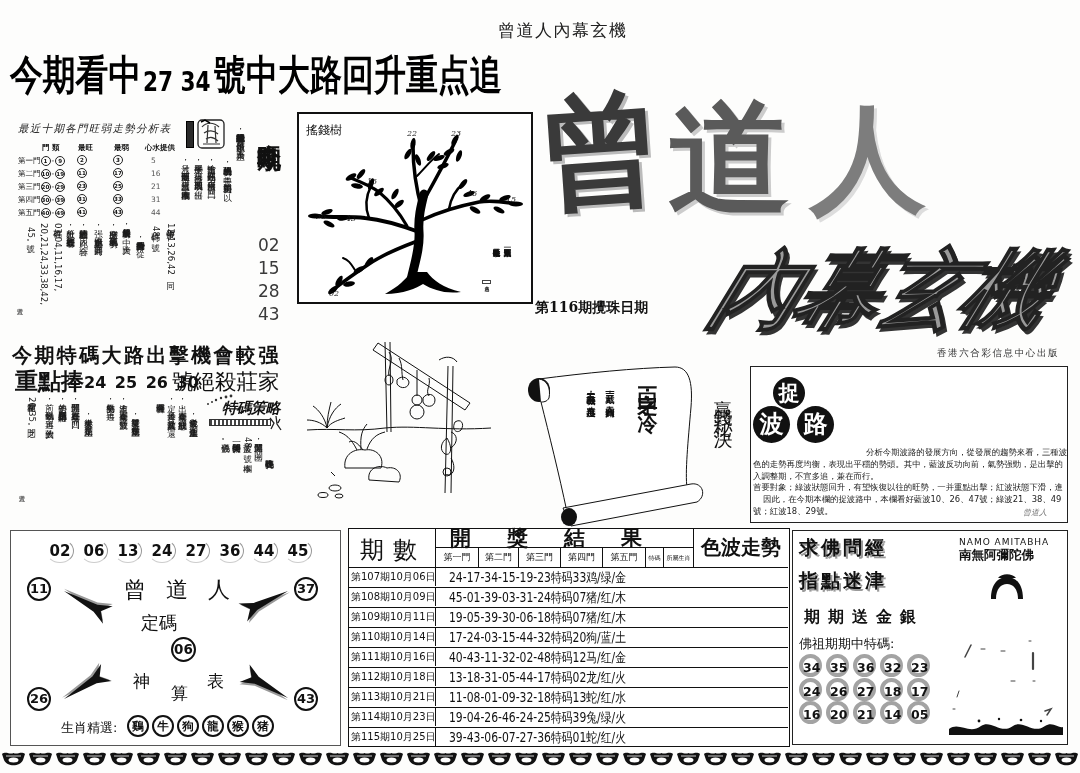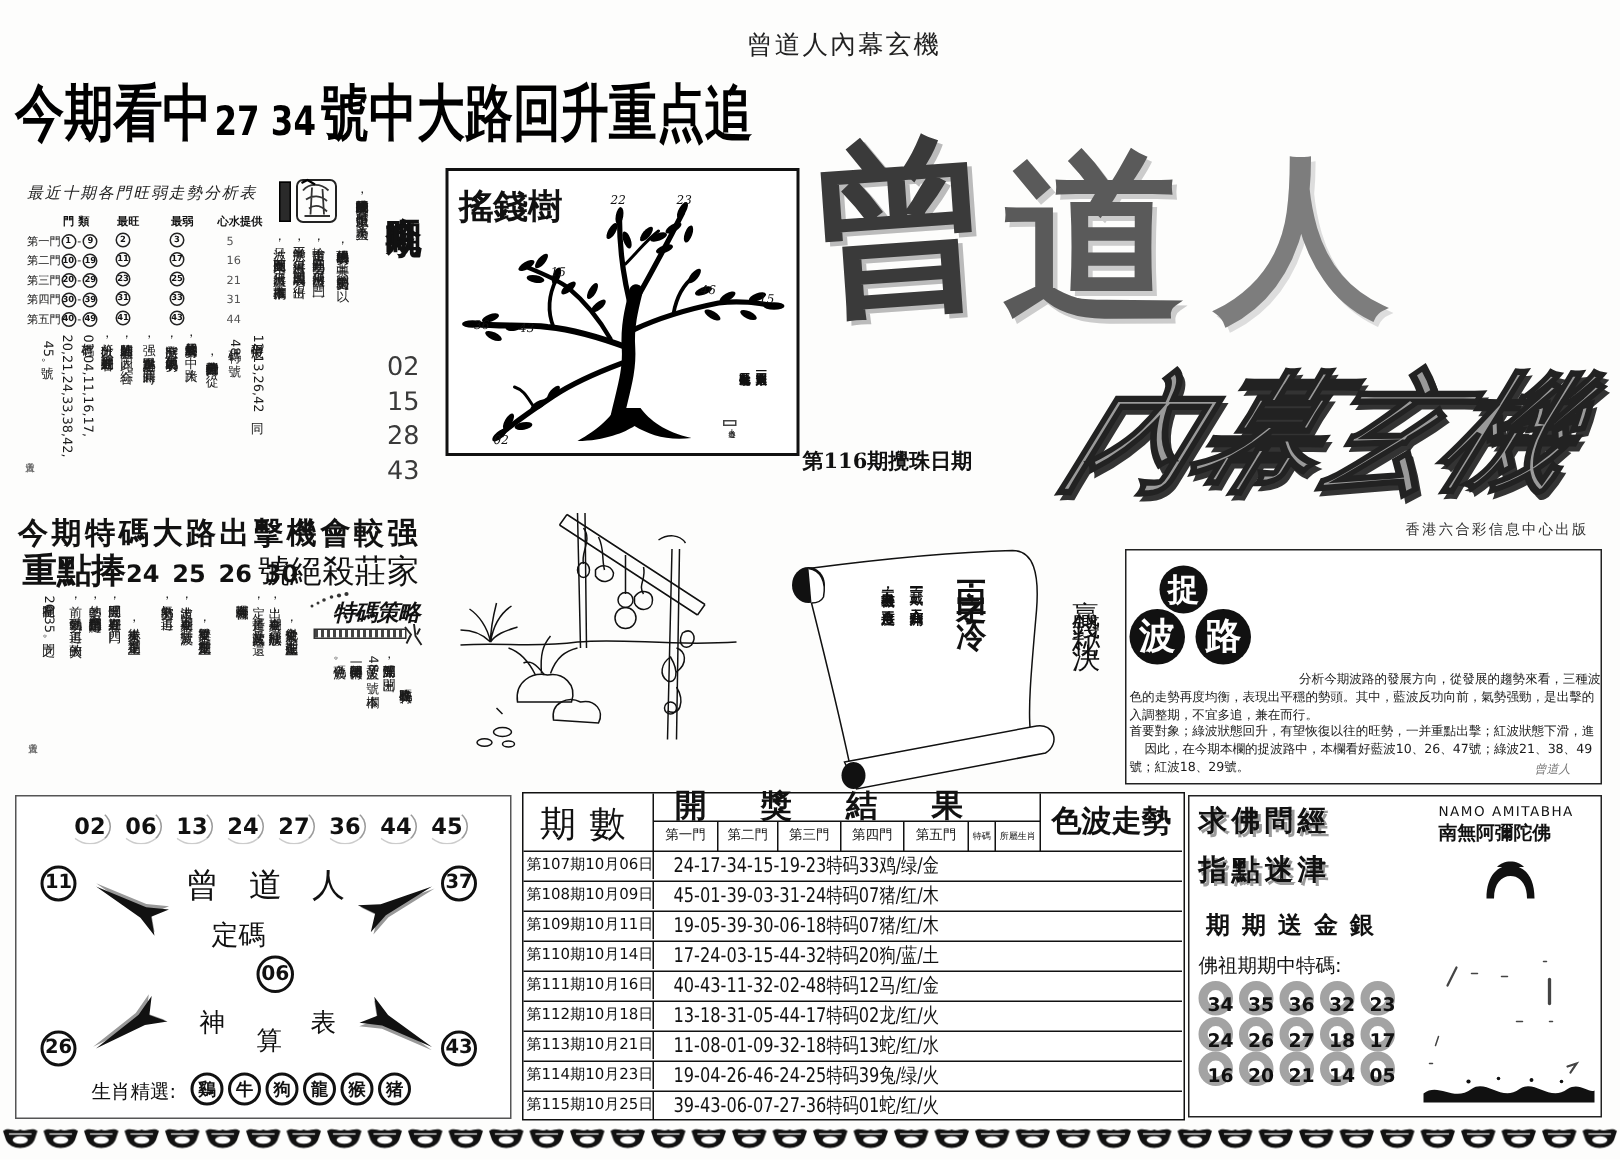--- a/index.html
+++ b/index.html
@@ -16,21 +16,21 @@
 .tt-title{position:absolute;left:0;top:0;font-family:"DejaVu Serif",serif;font-style:italic;font-size:10.5px;letter-spacing:1.3px;white-space:nowrap;color:#222}
 .tt-head{position:absolute;top:21px;font-size:7.5px;font-weight:bold;white-space:nowrap}
 .tt-row{position:absolute;left:0;width:162px;height:11px;font-size:7.5px;line-height:11px;white-space:nowrap}
 .tt-cell{position:absolute;top:0}
 .tt-row .sep{margin:0 1px}
 
 .hot-title{font-family:"DejaVu Serif",serif;font-weight:bold;font-size:24px;writing-mode:vertical-rl;letter-spacing:1px;line-height:28px}
 .hot-num{font-size:17px;line-height:23px;color:#3a3a3a;display:block}
 
 .tree-box{border:2px solid #111;background:#fff}
-.tree-title{font-family:"DejaVu Serif",serif;font-weight:bold;font-size:23px;white-space:nowrap}
+.tree-title{font-family:"DejaVu Serif",serif;font-weight:normal;font-size:12px;white-space:nowrap}
 .poem{writing-mode:vertical-rl;font-size:7.5px;line-height:10px;white-space:nowrap;font-family:"DejaVu Serif",serif;font-weight:bold}
 .seal{writing-mode:vertical-rl;font-size:5px;line-height:7px;border:1px solid #444;padding:1px 0;white-space:nowrap}
 
 .brand-char{font-family:"DejaVu Serif",serif;font-weight:bold;font-size:122px;line-height:1;white-space:nowrap}
 .brand-sub{font-family:"DejaVu Sans",sans-serif;font-weight:900;font-style:italic;font-size:86px;line-height:1;color:#9a9a9a;-webkit-text-stroke:1.5px #222;text-shadow:4px 4px 0 #333;transform:skewX(-20deg);transform-origin:left bottom;letter-spacing:-3px;white-space:nowrap}
 .issue{font-family:"DejaVu Serif",serif;font-weight:bold;font-size:14px;white-space:nowrap}
 .publisher{font-size:9.5px;letter-spacing:1.6px;white-space:nowrap;color:#333}
 
 .sp-badge{font-family:"DejaVu Sans",sans-serif;font-style:italic;font-weight:900;font-size:15px;white-space:nowrap;letter-spacing:-0.5px}
 .sp-bar{width:62px;height:7px;border:1px solid #333;background:repeating-linear-gradient(90deg,#444 0 2px,#fff 2px 4px)}
@@ -61,21 +61,21 @@
 .rt-subs span{height:20px;border-right:1px solid #111;font-size:9px;line-height:19px;text-align:center;white-space:nowrap;overflow:hidden}
 .rt-row{position:absolute;left:0;width:439px;height:20px;border-top:1.5px solid #111}
 .rt-period{position:absolute;left:0;top:0;width:87px;height:18px;border-right:1.5px solid #111;font-size:10px;line-height:18px;padding-left:2px;white-space:nowrap}
 .rt-result{position:absolute;left:100px;top:1px;font-size:13.5px;line-height:17px;white-space:nowrap;transform:scaleX(0.8);transform-origin:left center}
 
 .bd-box{border:1.5px solid #222;background:#fff}
 .bd-title{font-family:"DejaVu Serif",serif;font-weight:900;font-size:19px;letter-spacing:3px;white-space:nowrap;text-shadow:2px 2px 0 #9a9a9a;line-height:1}
 .bd-slogan{font-family:"DejaVu Serif",serif;font-weight:bold;font-size:16px;letter-spacing:8px;white-space:nowrap}
 .bd-nums{display:flex;flex-wrap:wrap;width:136px}
 .bd-nums span{width:27px;height:23.5px;display:flex;align-items:center;justify-content:center}
-.bd-nums b{display:block;width:23px;height:23px;border:6px solid #a3a3a3;border-radius:50%;font-size:12.5px;line-height:19px;text-align:left}
+.bd-nums b{display:block;width:23px;height:23px;border:4px solid #a3a3a3;border-radius:50%;font-size:12.5px;line-height:19px;text-align:left}
 </style>
 </head>
 <body>
 
 <div id="page">
 
   <div class="abs small-header" style="left:498px;top:22px">曾道人內幕玄機</div>
 
   <div class="abs hl" style="left:10px;top:55px;font-size:41px;transform:scaleX(0.8)">今期看中</div>
   <div class="abs hl" style="left:143px;top:68px;font-size:27px;font-weight:bold;transform:scaleX(0.8)">27 34</div>

